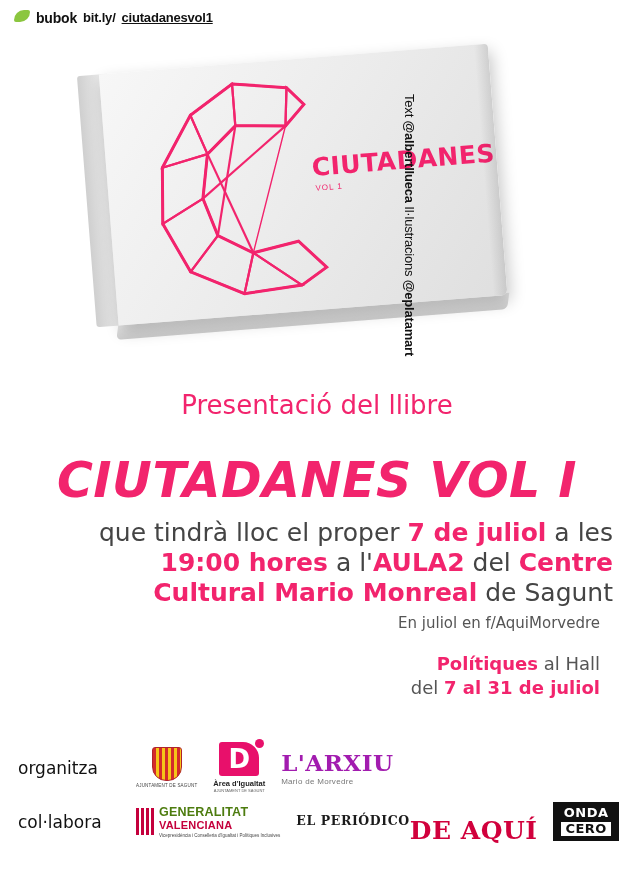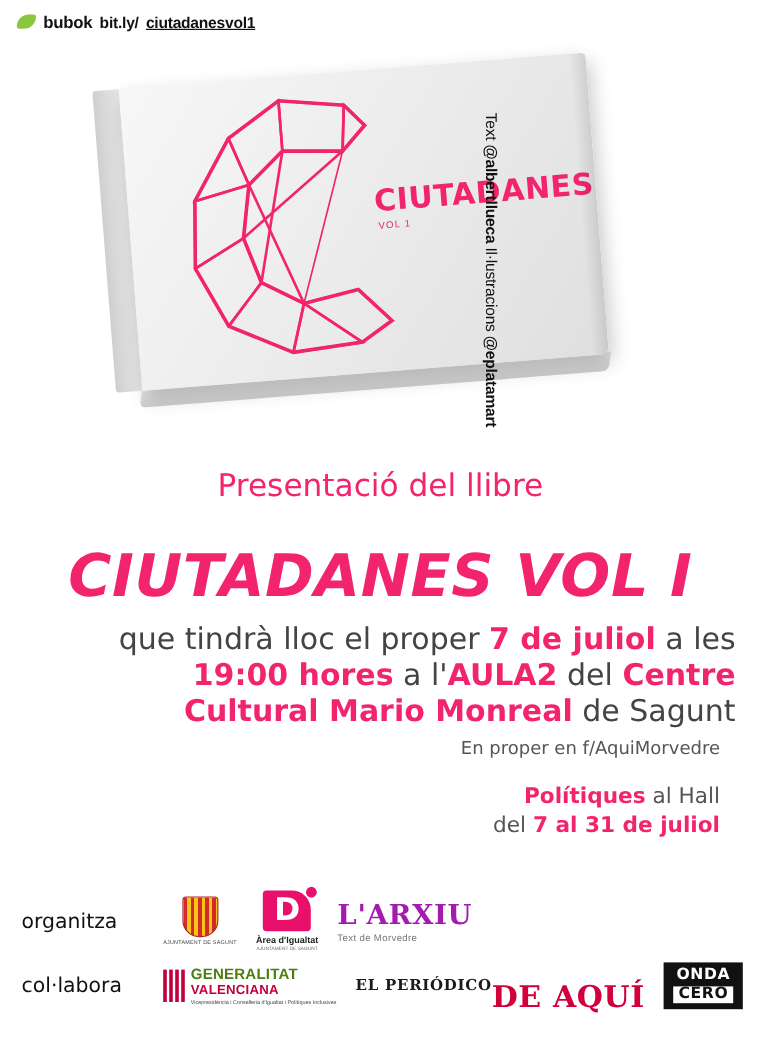--- a/index.html
+++ b/index.html
@@ -13,21 +13,20 @@
     position: relative;
     width: 634px; height: 880px;
     background: #ffffff;
   }
 
   
   .topbar {
     position: absolute;
     top: 10px; left: 14px;
     display: flex;
-    align-items: center;
     gap: 6px;
     font-size: 14px;
     font-weight: bold;
     color: #111;
     letter-spacing: -0.2px;
   }
   .leaf-icon {
     width: 16px; height: 12px;
     background: #8bc63f;
     border-radius: 10px 2px 10px 2px;
@@ -309,21 +308,21 @@
   </div>
 
   <div class="presentacio">Presentació del llibre</div>
   <div class="title-main">CIUTADANES VOL I</div>
 
   <div class="body-block">
     <span>que tindrà lloc el proper </span><b>7 de juliol</b><span> a les </span><b>19:00 hores</b><span> a l'</span><b>AULA2</b><span> del </span><b>Centre Cultural Mario Monreal</b><span> de Sagunt</span>
   </div>
 
   <div class="live-line">
-    <span>En proper en </span><span>f</span><span>/AquiMorvedre</span>
+    <span>En juliol en </span><span>f</span><span>/AquiMorvedre</span>
   </div>
 
   <div class="expo">
     <div><b>Polítiques</b><span> al Hall</span></div>
     <div><span>del </span><b>7 al 31 de juliol</b></div>
   </div>
 
   <div class="logo-row row-organitza">
     <div class="row-label">organitza</div>
     <div class="logos">
@@ -337,21 +336,21 @@
         <div class="igualtat-mark">
           <span>D</span>
           <span class="igualtat-dot"></span>
         </div>
         <div class="igualtat-t1">Àrea d'Igualtat</div>
         <div class="igualtat-t2">AJUNTAMENT DE SAGUNT</div>
       </div>
 
       <div class="arxiu">
         <div class="arxiu-t1">L'ARXIU</div>
-        <div class="arxiu-t2">Text de Morvedre</div>
+        <div class="arxiu-t2">Mario de Morvedre</div>
       </div>
 
     </div>
   </div>
 
   <div class="logo-row row-collabora">
     <div class="row-label">col·labora</div>
     <div class="logos">
 
       <div class="gva">

